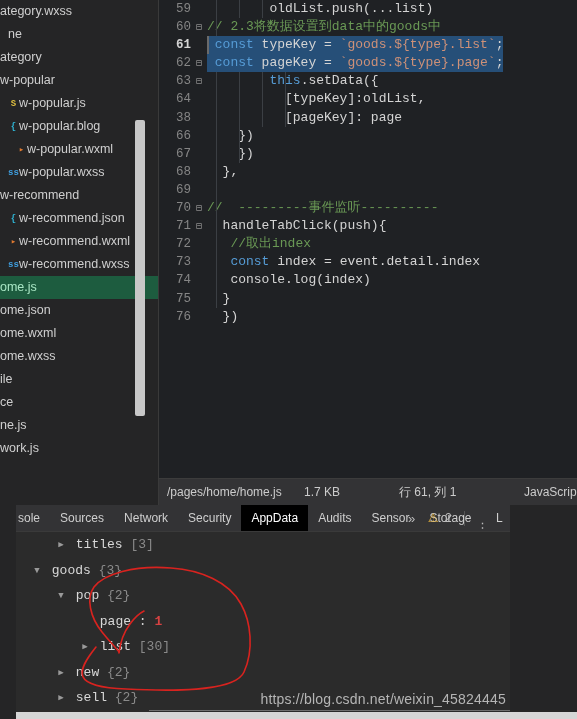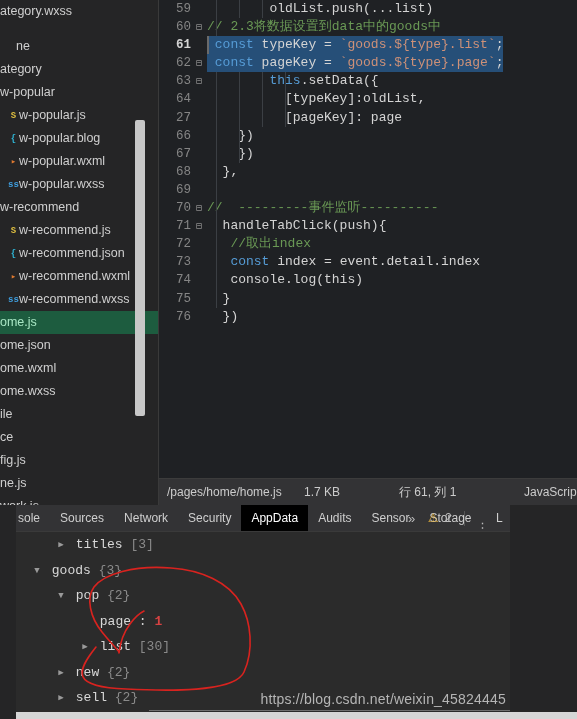--- a/index.html
+++ b/index.html
@@ -282,66 +282,64 @@
   }
 </style>
 </head>
 <body>
 
 <div id="app">
 
   <div id="file-tree">
     <div id="tree-rows">
         <div class="tree-row" style="padding-left: 0px;"><span class="tree-label">ategory.wxss</span></div>
-        <div class="tree-row" style="padding-left: 16px; margin-top: 12px;"><span class="tree-label">ne</span></div>
+        <div class="tree-row" style="padding-left: 8px;"><span class="tree-label">ne</span></div>
         <div class="tree-row" style="padding-left: 0px;"><span class="tree-label">ategory</span></div>
         <div class="tree-row" style="padding-left: 0px;"><span class="tree-label">w-popular</span></div>
         <div class="tree-row" style="padding-left: 8px;"><span class="tree-ico ico-js">S</span><span class="tree-label">w-popular.js</span></div>
         <div class="tree-row" style="padding-left: 8px;"><span class="tree-ico ico-json">{</span><span class="tree-label">w-popular.blog</span></div>
-        <div class="tree-row" style="padding-left: 8px;"><span class="tree-ico ico-wxml">▸</span><span class="tree-label">w-popular.wxml</span></div>
+        <div class="tree-row" style="padding-left: 16px;"><span class="tree-ico ico-wxml">▸</span><span class="tree-label">w-popular.wxml</span></div>
         <div class="tree-row" style="padding-left: 8px;"><span class="tree-ico ico-wxss">ss</span><span class="tree-label">w-popular.wxss</span></div>
         <div class="tree-row" style="padding-left: 0px;"><span class="tree-label">w-recommend</span></div>
-        <div class="tree-row" style="padding-left: 8px;"><span class="tree-ico ico-js">S</span><span class="tree-label">w-recommend.js</span></div>
         <div class="tree-row" style="padding-left: 8px;"><span class="tree-ico ico-json">{</span><span class="tree-label">w-recommend.json</span></div>
         <div class="tree-row" style="padding-left: 8px;"><span class="tree-ico ico-wxml">▸</span><span class="tree-label">w-recommend.wxml</span></div>
         <div class="tree-row" style="padding-left: 8px;"><span class="tree-ico ico-wxss">ss</span><span class="tree-label">w-recommend.wxss</span></div>
         <div class="tree-row selected" style="padding-left: 0px;"><span class="tree-label">ome.js</span></div>
         <div class="tree-row" style="padding-left: 0px;"><span class="tree-label">ome.json</span></div>
         <div class="tree-row" style="padding-left: 0px;"><span class="tree-label">ome.wxml</span></div>
         <div class="tree-row" style="padding-left: 0px;"><span class="tree-label">ome.wxss</span></div>
         <div class="tree-row" style="padding-left: 0px;"><span class="tree-label">ile</span></div>
         <div class="tree-row" style="padding-left: 0px;"><span class="tree-label">ce</span></div>
-        <div class="tree-row" style="padding-left: 0px;"><span class="tree-label">fig.js</span></div>
         <div class="tree-row" style="padding-left: 0px;"><span class="tree-label">ne.js</span></div>
         <div class="tree-row" style="padding-left: 0px;"><span class="tree-label">work.js</span></div>
       </div>
     <div id="tree-scrollbar-track">
       <div id="tree-scrollbar-thumb"></div>
     </div>
   </div>
   <div id="tree-right-border"></div>
 
   <div id="editor">
     <div id="code-lines">
         <div class="code-line"><span class="indent-guide" style="left: 57px;"></span><span class="indent-guide" style="left: 80px;"></span><span class="indent-guide" style="left: 103px;"></span><span class="ln">59</span><span class="fold"></span><span class="code-body"><span class="t-plain">        oldList.push(...list)</span></span></div>
         <div class="code-line"><span class="indent-guide" style="left: 57px;"></span><span class="ln">60</span><span class="fold">⊟</span><span class="code-body"><span class="t-com">// 2.3将数据设置到data中的goods中</span></span></div>
         <div class="code-line current"><span class="ln">61</span><span class="fold"></span><span class="cur-line-bar"></span><span class="code-body sel-hl"><span class="t-kw"> const</span><span class="t-plain"> typeKey = </span><span class="t-str">`goods.${type}.list`</span><span class="t-plain">;</span></span></div>
         <div class="code-line"><span class="ln">62</span><span class="fold">⊟</span><span class="code-body sel-hl"><span class="t-kw"> const</span><span class="t-plain"> pageKey = </span><span class="t-str">`goods.${type}.page`</span><span class="t-plain">;</span></span></div>
         <div class="code-line"><span class="indent-guide" style="left: 57px;"></span><span class="indent-guide" style="left: 80px;"></span><span class="indent-guide" style="left: 103px;"></span><span class="indent-guide" style="left: 126px;"></span><span class="ln">63</span><span class="fold">⊟</span><span class="code-body"><span class="t-plain">        </span><span class="t-this">this</span><span class="t-plain">.setData({</span></span></div>
         <div class="code-line"><span class="indent-guide" style="left: 57px;"></span><span class="indent-guide" style="left: 80px;"></span><span class="indent-guide" style="left: 103px;"></span><span class="indent-guide" style="left: 126px;"></span><span class="ln">64</span><span class="fold"></span><span class="code-body"><span class="t-plain">          [typeKey]:oldList,</span></span></div>
-        <div class="code-line"><span class="indent-guide" style="left: 57px;"></span><span class="indent-guide" style="left: 80px;"></span><span class="indent-guide" style="left: 103px;"></span><span class="indent-guide" style="left: 126px;"></span><span class="ln">27</span><span class="fold"></span><span class="code-body"><span class="t-plain">          [pageKey]: page</span></span></div>
+        <div class="code-line"><span class="indent-guide" style="left: 57px;"></span><span class="indent-guide" style="left: 80px;"></span><span class="indent-guide" style="left: 103px;"></span><span class="indent-guide" style="left: 126px;"></span><span class="ln">38</span><span class="fold"></span><span class="code-body"><span class="t-plain">          [pageKey]: page</span></span></div>
         <div class="code-line"><span class="indent-guide" style="left: 57px;"></span><span class="indent-guide" style="left: 80px;"></span><span class="ln">66</span><span class="fold"></span><span class="code-body"><span class="t-plain">    })</span></span></div>
         <div class="code-line"><span class="indent-guide" style="left: 57px;"></span><span class="indent-guide" style="left: 80px;"></span><span class="ln">67</span><span class="fold"></span><span class="code-body"><span class="t-plain">    })</span></span></div>
         <div class="code-line"><span class="indent-guide" style="left: 57px;"></span><span class="ln">68</span><span class="fold"></span><span class="code-body"><span class="t-plain">  },</span></span></div>
         <div class="code-line"><span class="indent-guide" style="left: 57px;"></span><span class="ln">69</span><span class="fold"></span><span class="code-body"><span class="t-plain"></span></span></div>
         <div class="code-line"><span class="indent-guide" style="left: 57px;"></span><span class="ln">70</span><span class="fold">⊟</span><span class="code-body"><span class="t-com">//  ---------事件监听----------</span></span></div>
         <div class="code-line"><span class="indent-guide" style="left: 57px;"></span><span class="ln">71</span><span class="fold">⊟</span><span class="code-body"><span class="t-plain">  handleTabClick(push){</span></span></div>
         <div class="code-line"><span class="indent-guide" style="left: 57px;"></span><span class="ln">72</span><span class="fold"></span><span class="code-body"><span class="t-com">   //取出index</span></span></div>
         <div class="code-line"><span class="indent-guide" style="left: 57px;"></span><span class="ln">73</span><span class="fold"></span><span class="code-body"><span class="t-kw">   const</span><span class="t-plain"> index = event.detail.index</span></span></div>
-        <div class="code-line"><span class="indent-guide" style="left: 57px;"></span><span class="ln">74</span><span class="fold"></span><span class="code-body"><span class="t-plain">   console.log(this)</span></span></div>
+        <div class="code-line"><span class="indent-guide" style="left: 57px;"></span><span class="ln">74</span><span class="fold"></span><span class="code-body"><span class="t-plain">   console.log(index)</span></span></div>
         <div class="code-line"><span class="indent-guide" style="left: 57px;"></span><span class="ln">75</span><span class="fold"></span><span class="code-body"><span class="t-plain">  }</span></span></div>
         <div class="code-line"><span class="ln">76</span><span class="fold"></span><span class="code-body"><span class="t-plain">  })</span></span></div>
       </div>
   </div>
 
   <div id="status-bar">
     <span class="sb" id="sb-path">/pages/home/home.js</span>
     <span class="sb" id="sb-size">1.7 KB</span>
     <span class="sb" id="sb-caret">行 61, 列 1</span>
     <span class="sb" id="sb-lang">JavaScrip</span>

